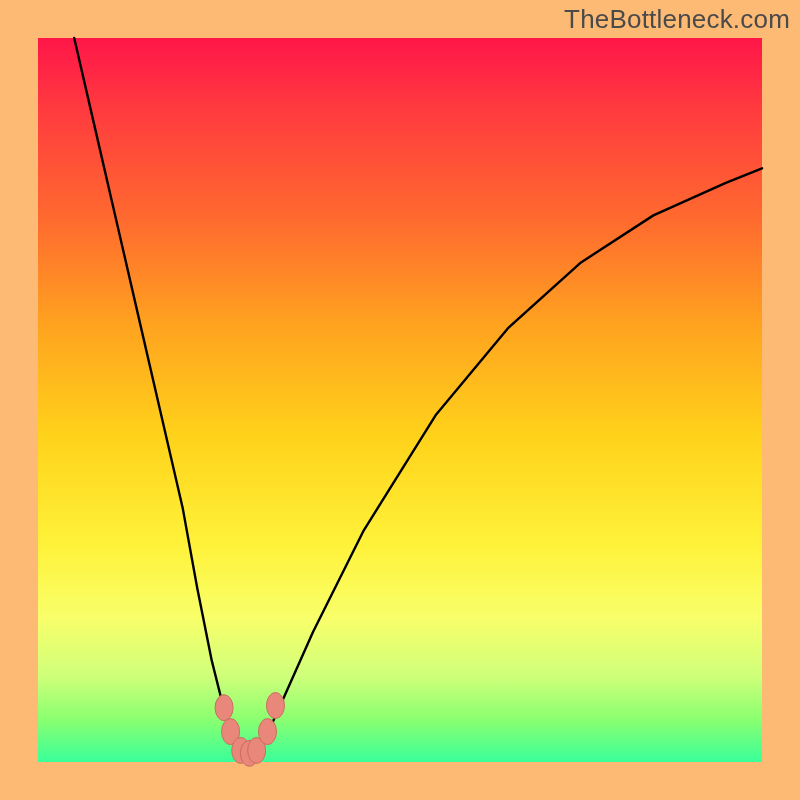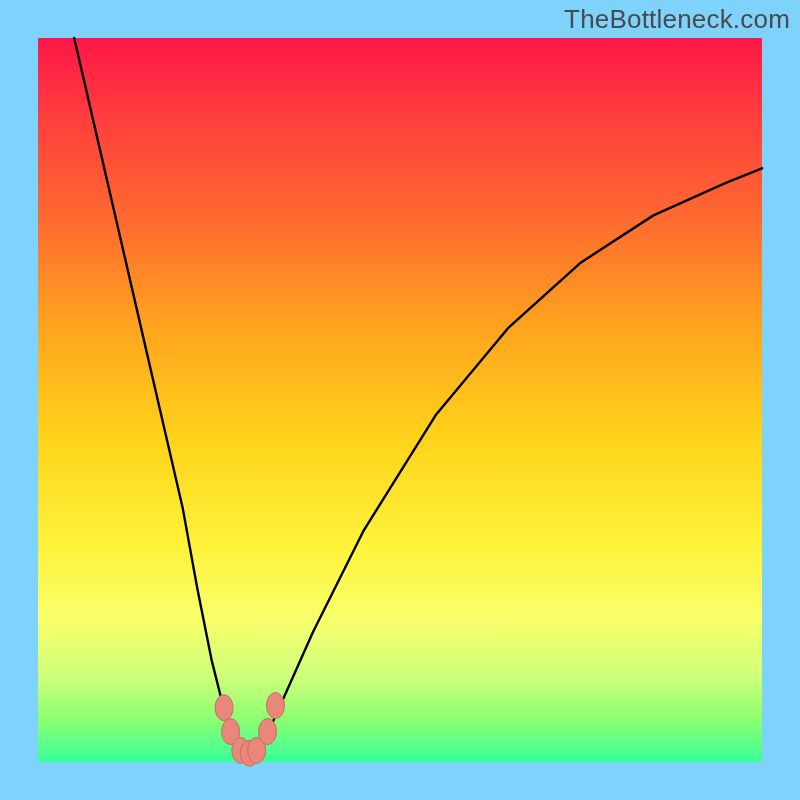--- a/index.html
+++ b/index.html
@@ -10,21 +10,21 @@
     background: #000;
     overflow: hidden;
     font-family: Arial, Helvetica, sans-serif;
   }
   .frame {
     position: absolute;
     top: 0;
     left: 0;
     width: 800px;
     height: 800px;
-    background: #7dd3fc;
+    background: #fdba74;
   }
   .plot-area {
     position: absolute;
     top: 38px;
     left: 38px;
     width: 724px;
     height: 724px;
     background: linear-gradient(to bottom,
       #ff1648 0%,
       #ff3b3f 10%,

